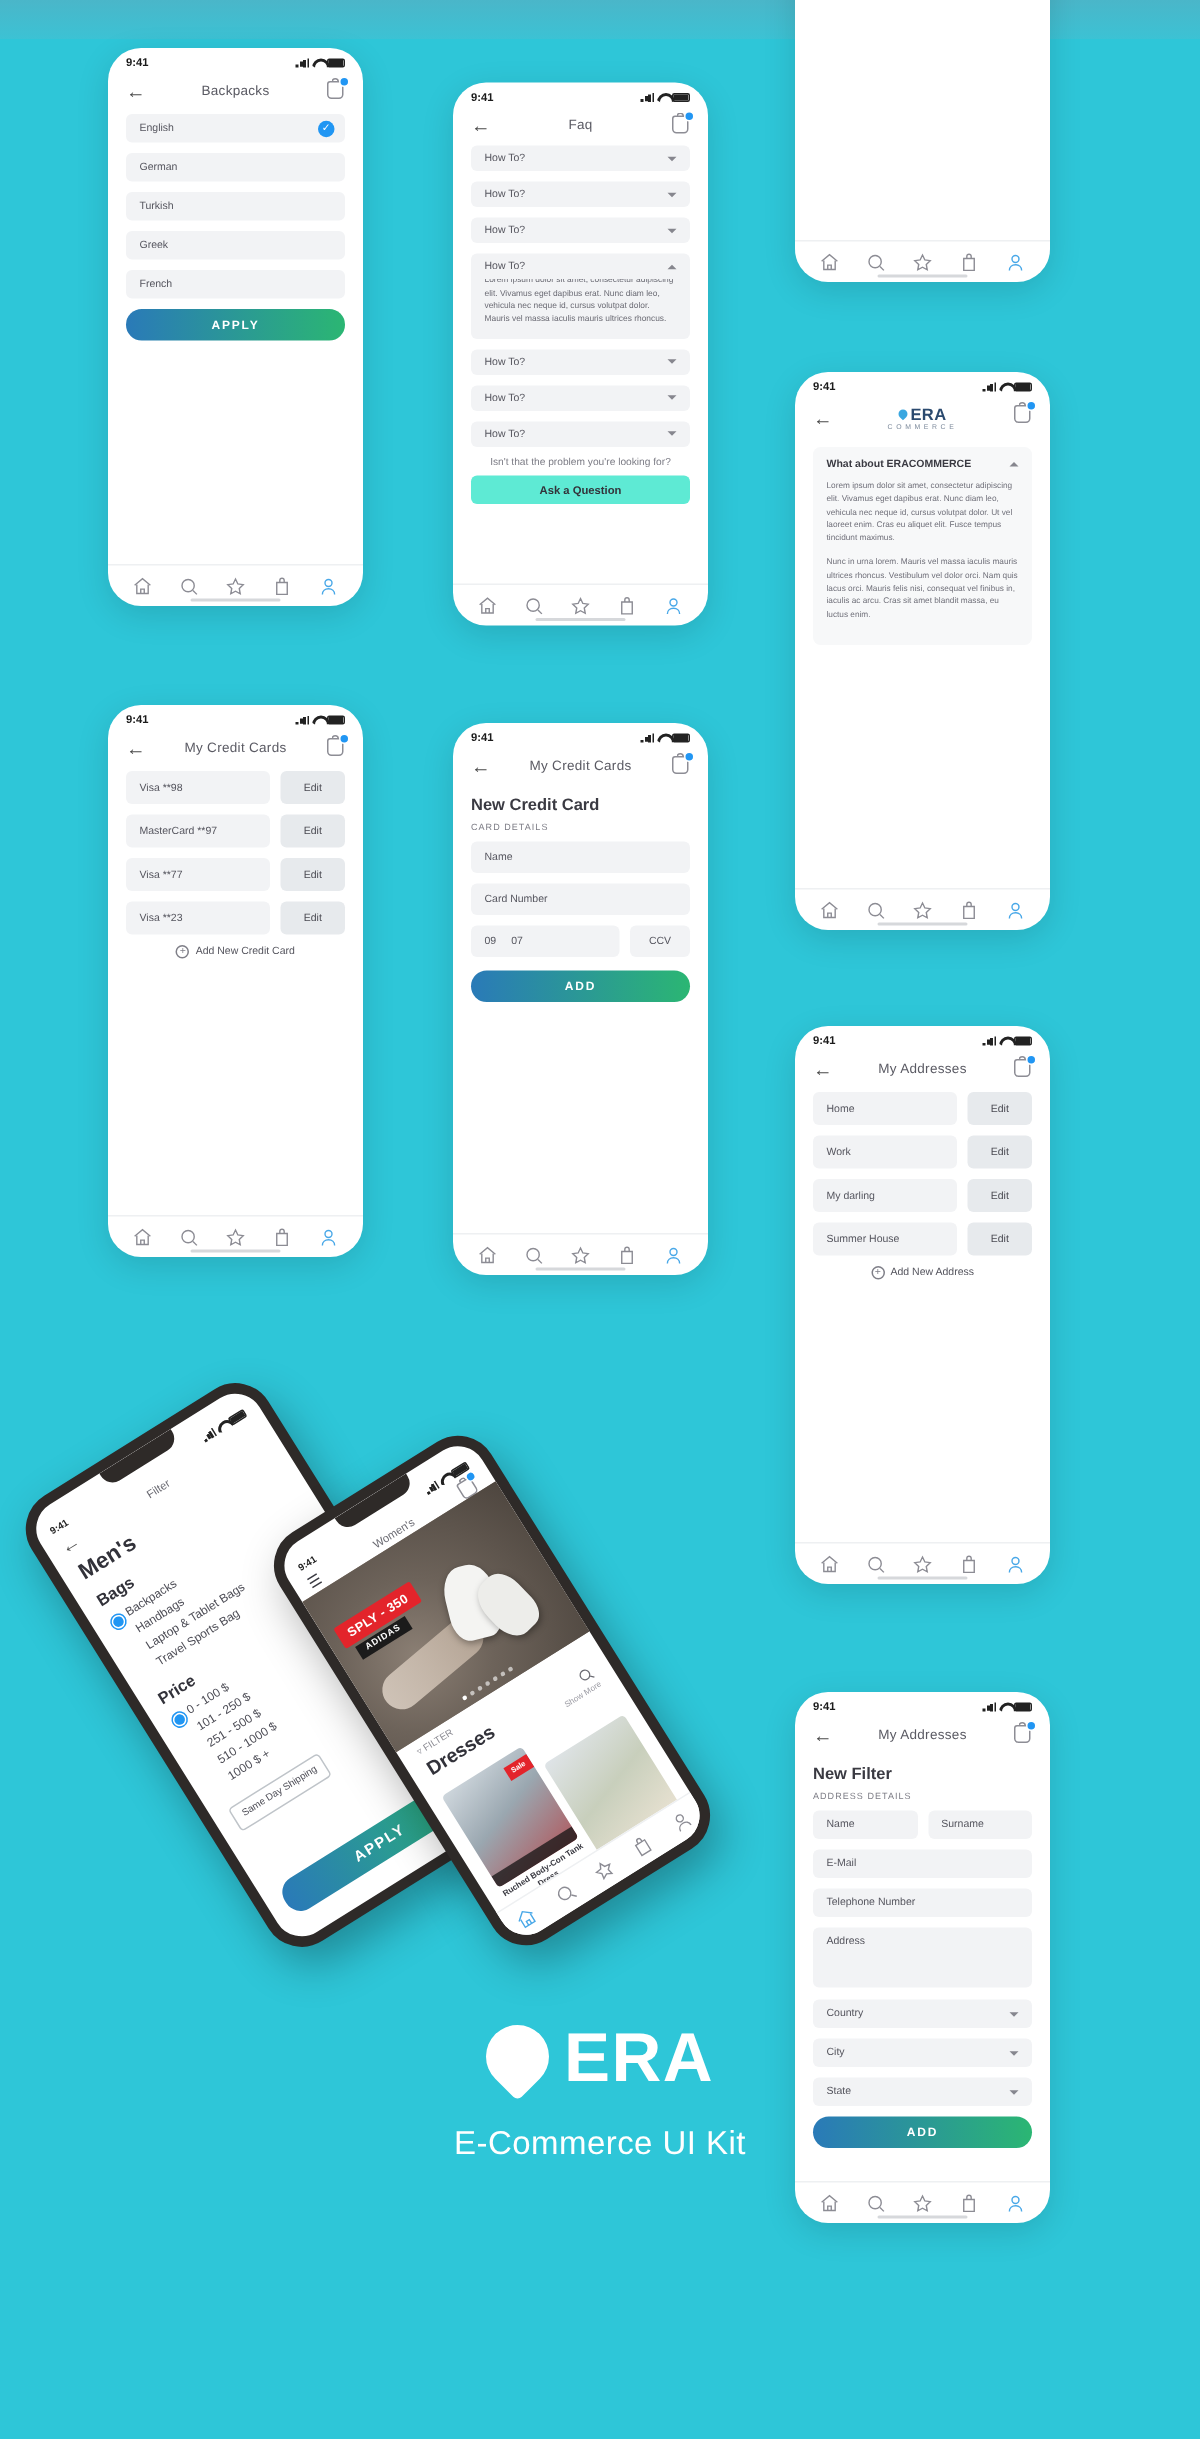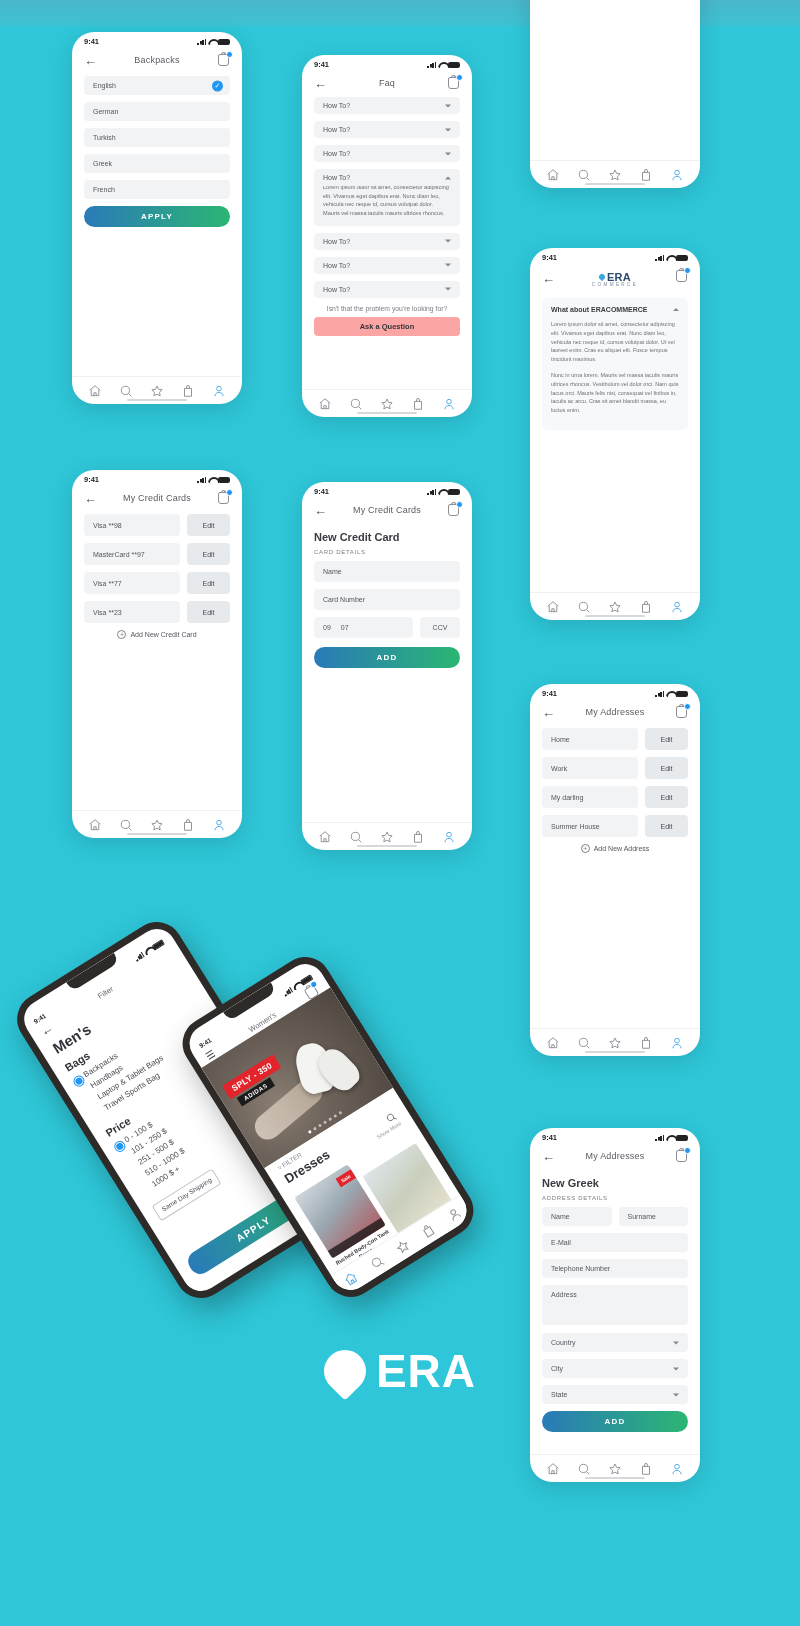--- a/index.html
+++ b/index.html
@@ -84,21 +84,21 @@
   .caret { position: absolute; right: 9px; top: 50%; transform: translateY(-50%);
     width: 0; height: 0; border-left: 3px solid transparent; border-right: 3px solid transparent;
     border-top: 3.5px solid #86868e; }
   .caret.up { border-top: none; border-bottom: 3.5px solid #86868e; }
   .btn-gradient {
     height: 21px; border-radius: 11px; color: #fff; font-size: 8px; font-weight: bold;
     letter-spacing: 1.2px; display: flex; align-items: center; justify-content: center;
     margin-top: 4px; cursor: pointer;
   }
   .btn-grey {
-    height: 19px; border-radius: 4px; background: #fca5a5; color: #33333a;
+    height: 19px; border-radius: 4px; background: #5eead4; color: #33333a;
     font-size: 7.5px; font-weight: bold; display: flex; align-items: center;
     justify-content: center; cursor: pointer;
   }
   .hint { text-align: center; font-size: 6.8px; color: #7c7c85; margin: 6px 0 5px; }
   .tabbar {
     height: 28px; border-top: 1px solid #eef0f2; display: flex;
     align-items: center; justify-content: space-around; padding: 0 8px;
     flex: 0 0 auto; position: relative;
   }
   .tabbar .homebar {
@@ -759,21 +759,21 @@
   <div class="navbar">
     <span class="navback">←</span>
     <span class="navtitle">My Addresses</span>
     <span class="cart-icon">
         <i class="handle"></i>
         <i class="bag"></i>
         <i class="badge"></i>
       </span>
   </div>
   <div class="screen-body">
-    <div class="form-title">New Greek</div>
+    <div class="form-title">New Filter</div>
     <div class="form-sub">ADDRESS DETAILS</div>
     <div class="pair-row">
       <div class="row-field" style="height:19px; flex:1;">
           <span>Name</span>
         </div>
       <div class="row-field" style="height:19px; flex:1;">
           <span>Surname</span>
         </div>
     </div>
     <div class="row-field" style="height:19px;">
@@ -964,13 +964,14 @@
         </span>
     </div>
   </div>
 </div>
 
 <div class="footer-brand">
   <div class="brand-row">
     <span class="drop"></span>
     <span class="brand-word">ERA</span>
   </div>
+  <div class="tagline">E-Commerce UI Kit</div>
 </div>
 
 </body></html>

